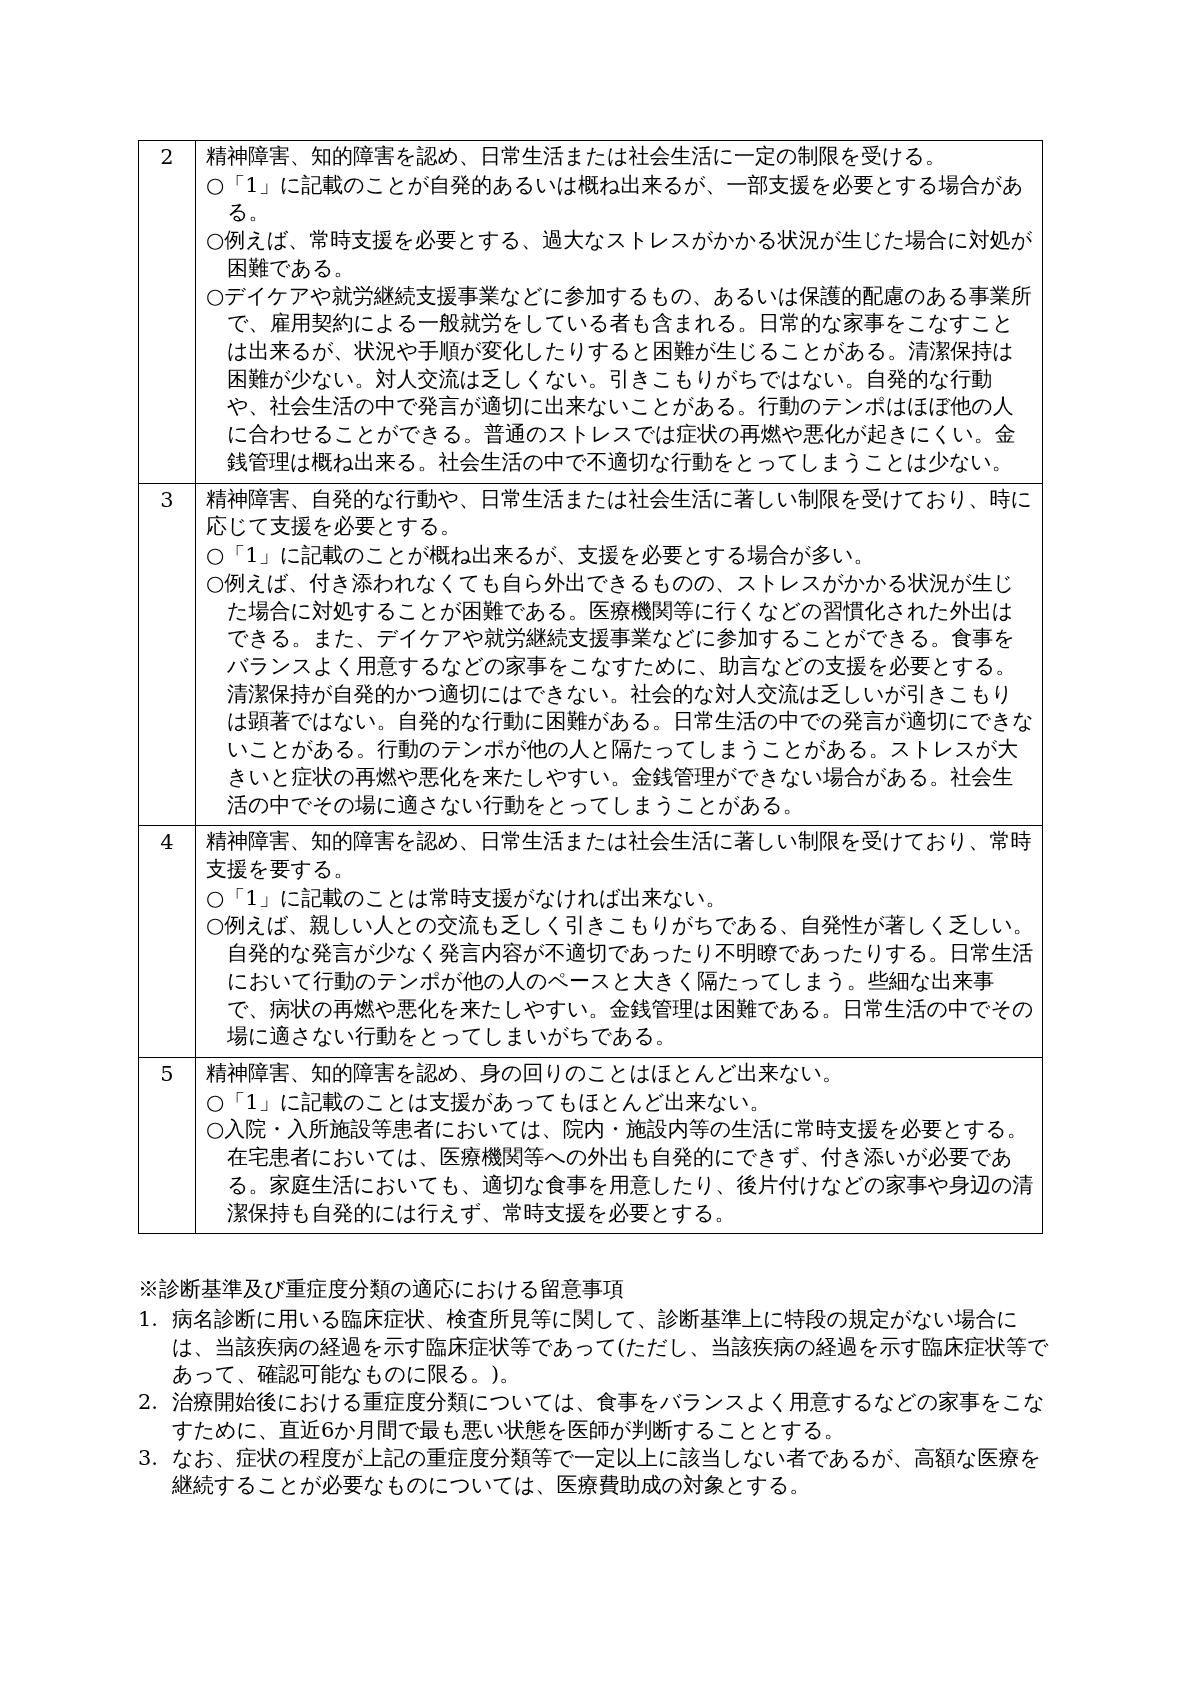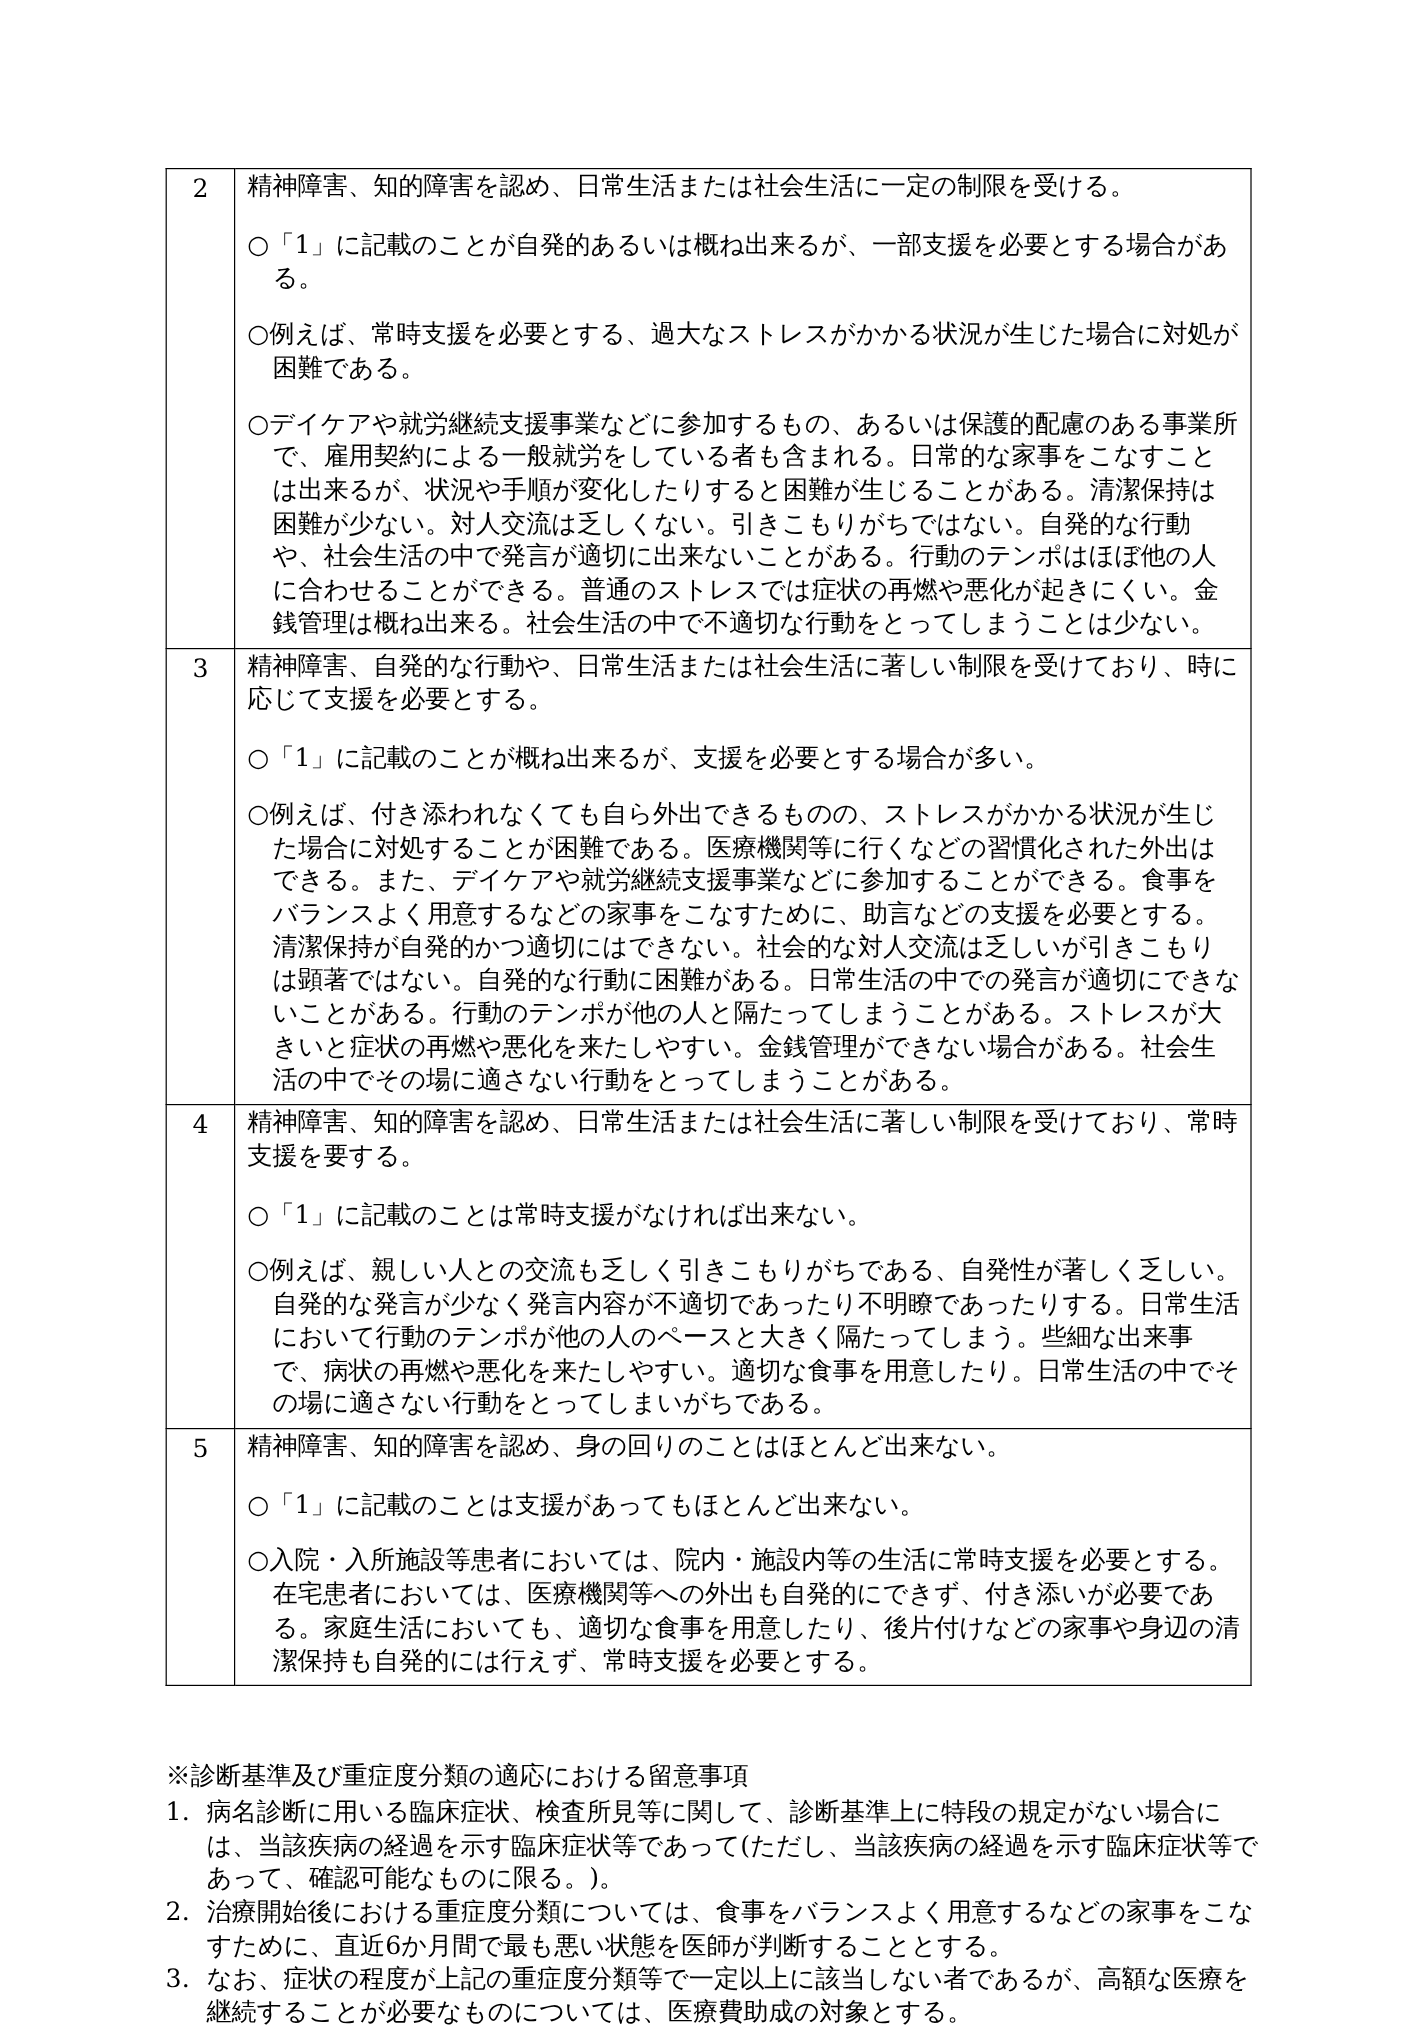--- a/index.html
+++ b/index.html
@@ -33,24 +33,23 @@
   td.desc-cell {
     padding: 3px 8px 6px 10px;
   }
   .intro {
     text-indent: 0;
     font-family: Liberation Mono, monospace;
   }
   .circle-item {
     padding-left: 1em;
     text-indent: -1em;
-    margin-top: 19px;
   }
   .notes {
-    margin-top: 62px;
+    margin-top: 42px;
     width: 920px;
   }
   .notes-heading {
     margin-bottom: 2px;
   }
   .note-item {
     display: flex;
     align-items: flex-start;
   }
   .note-num {
@@ -83,21 +82,21 @@
           <div class="intro">精神障害、自発的な行動や、日常生活または社会生活に著しい制限を受けており、時に応じて支援を必要とする。</div>
           <div class="circle-item">○「1」に記載のことが概ね出来るが、支援を必要とする場合が多い。</div>
           <div class="circle-item">○例えば、付き添われなくても自ら外出できるものの、ストレスがかかる状況が生じた場合に対処することが困難である。医療機関等に行くなどの習慣化された外出はできる。また、デイケアや就労継続支援事業などに参加することができる。食事をバランスよく用意するなどの家事をこなすために、助言などの支援を必要とする。清潔保持が自発的かつ適切にはできない。社会的な対人交流は乏しいが引きこもりは顕著ではない。自発的な行動に困難がある。日常生活の中での発言が適切にできないことがある。行動のテンポが他の人と隔たってしまうことがある。ストレスが大きいと症状の再燃や悪化を来たしやすい。金銭管理ができない場合がある。社会生活の中でその場に適さない行動をとってしまうことがある。</div>
         </td>
       </tr>
       <tr>
         <td class="num-cell">4</td>
         <td class="desc-cell">
           <div class="intro">精神障害、知的障害を認め、日常生活または社会生活に著しい制限を受けており、常時支援を要する。</div>
           <div class="circle-item">○「1」に記載のことは常時支援がなければ出来ない。</div>
-          <div class="circle-item">○例えば、親しい人との交流も乏しく引きこもりがちである、自発性が著しく乏しい。自発的な発言が少なく発言内容が不適切であったり不明瞭であったりする。日常生活において行動のテンポが他の人のペースと大きく隔たってしまう。些細な出来事で、病状の再燃や悪化を来たしやすい。適切な食事を用意したり。日常生活の中でその場に適さない行動をとってしまいがちである。</div>
+          <div class="circle-item">○例えば、親しい人との交流も乏しく引きこもりがちである、自発性が著しく乏しい。自発的な発言が少なく発言内容が不適切であったり不明瞭であったりする。日常生活において行動のテンポが他の人のペースと大きく隔たってしまう。些細な出来事で、病状の再燃や悪化を来たしやすい。金銭管理は困難である。日常生活の中でその場に適さない行動をとってしまいがちである。</div>
         </td>
       </tr>
       <tr>
         <td class="num-cell">5</td>
         <td class="desc-cell">
           <div class="intro">精神障害、知的障害を認め、身の回りのことはほとんど出来ない。</div>
           <div class="circle-item">○「1」に記載のことは支援があってもほとんど出来ない。</div>
           <div class="circle-item">○入院・入所施設等患者においては、院内・施設内等の生活に常時支援を必要とする。在宅患者においては、医療機関等への外出も自発的にできず、付き添いが必要である。家庭生活においても、適切な食事を用意したり、後片付けなどの家事や身辺の清潔保持も自発的には行えず、常時支援を必要とする。</div>
         </td>
       </tr>

